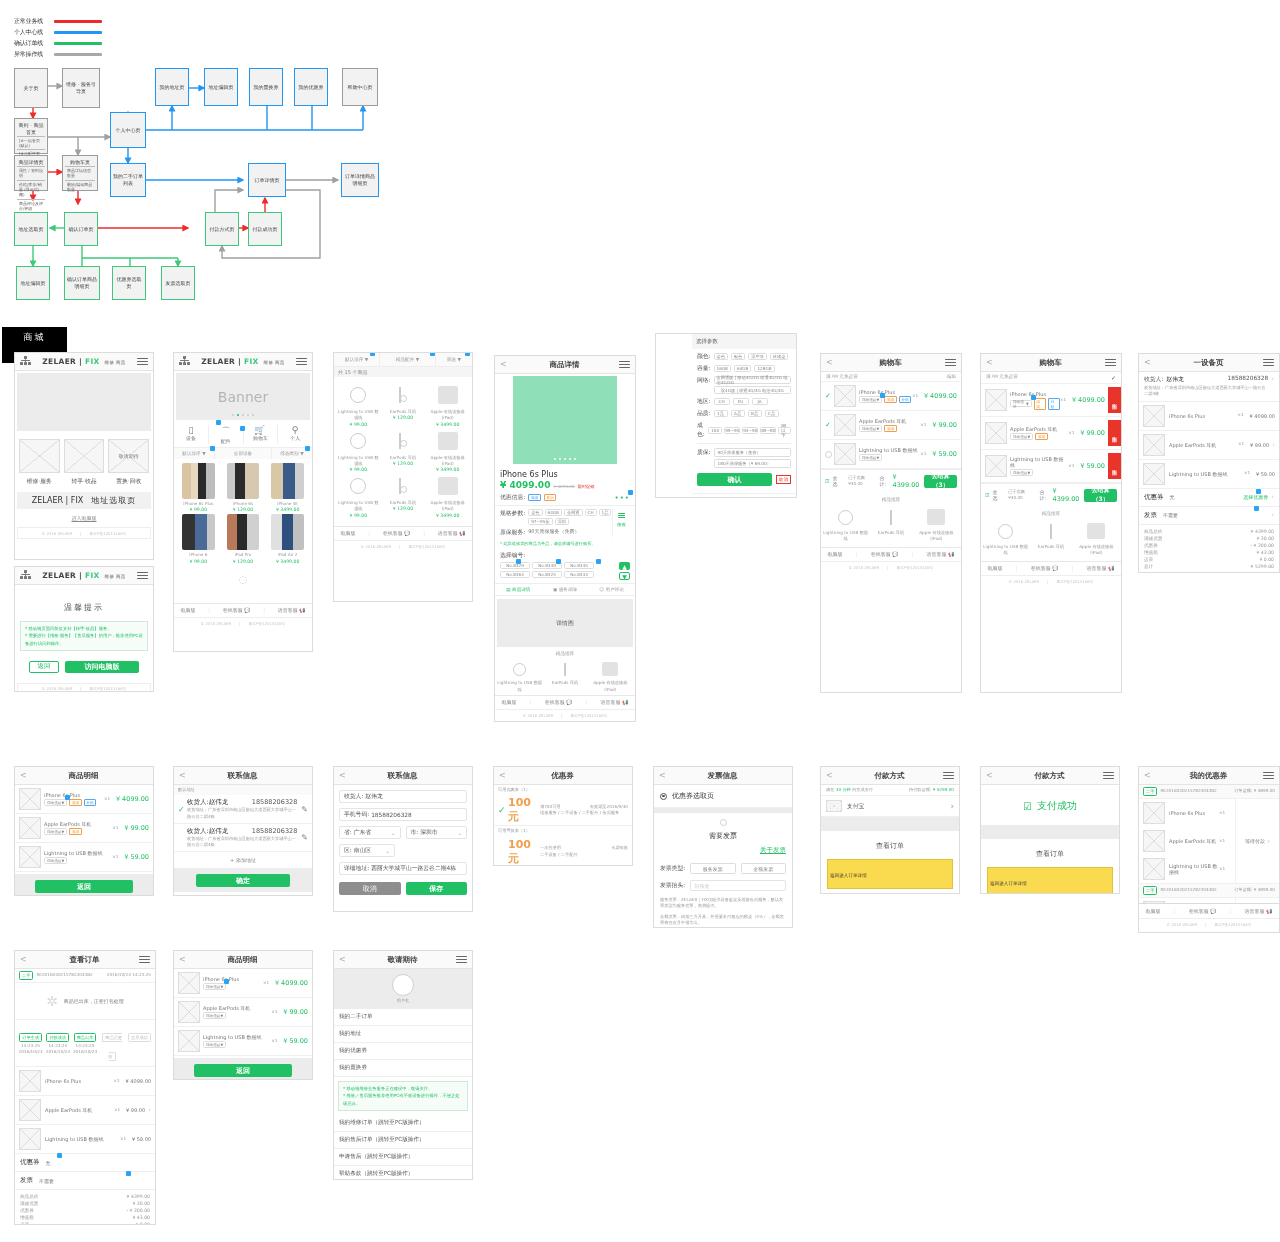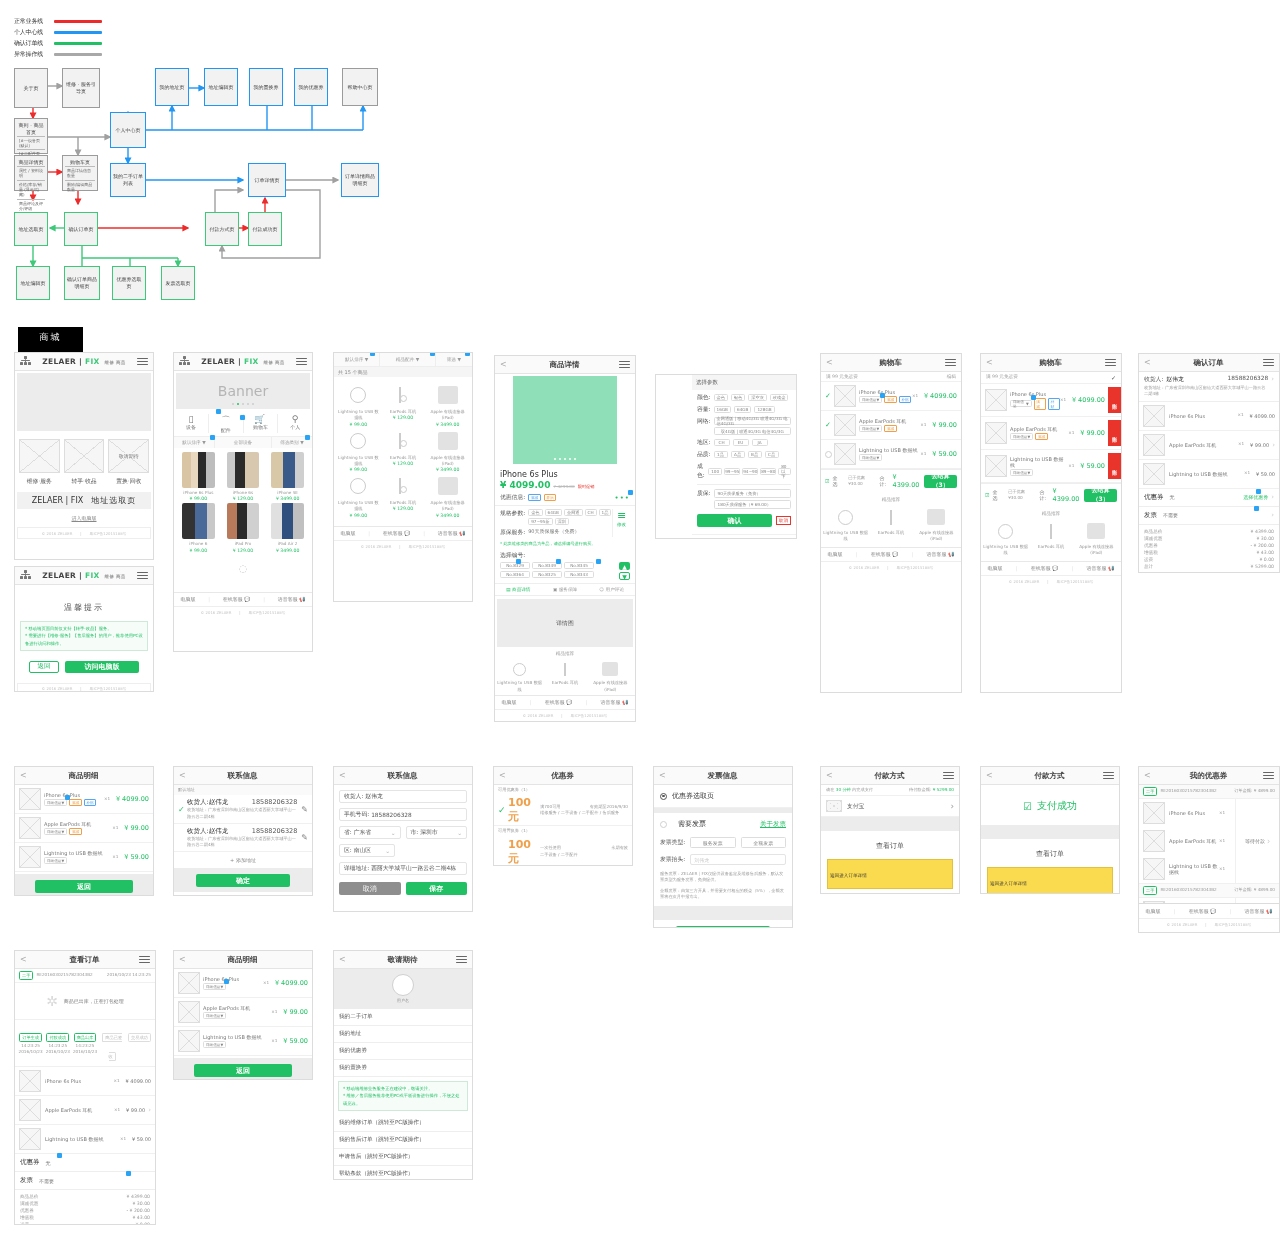--- a/index.html
+++ b/index.html
@@ -270,21 +270,21 @@
     <span class="n-title">确认订单商品明细页</span>
     </div>
   <div class="node green" style="left:112px;top:266px;width:34px;height:34px;">
     <span class="n-title">优惠券选取页</span>
     </div>
   <div class="node green" style="left:161px;top:266px;width:34px;height:34px;">
     <span class="n-title">发票选取页</span>
     </div>
 </div>
 
-<div class="section-tag" style="left:18px;top:327px;width:65px;height:36px;">商城</div>
+<div class="section-tag" style="left:2px;top:327px;width:65px;height:36px;">商城</div>
 
 <div class="phone" style="left:14px;top:352px;width:140px;height:208px;">
   <div class="tbar">
     <span class="t-logo">
       <i style="left:4px;top:0;width:3px;height:3px;"></i>
         <i style="left:0;top:6px;width:3px;height:3px;"></i>
       <i style="left:4px;top:6px;width:3px;height:3px;"></i>
         <i style="left:8px;top:6px;width:3px;height:3px;"></i>
       <i style="left:5px;top:3px;width:1px;height:3px;"></i>
         <i style="left:1px;top:4px;width:9px;height:1px;"></i>
@@ -381,21 +381,21 @@
       <span>|</span>
       <b>FIX</b>
       <span class="sm">维修 商品</span>
     </span>
     <span class="t-ham">
         <i></i>
         <i></i>
         <i></i>
       </span>
   </div>
-  <div class="gray-block" style="height:36px;margin:2px;display:flex;align-items:center;justify-content:center;position:relative;">
+  <div class="gray-block" style="height:47px;margin:2px;display:flex;align-items:center;justify-content:center;position:relative;">
     <span style="font-size:14px;color:#b5b5b5;">Banner</span>
     <span style="position:absolute;bottom:4px;display:flex;gap:3px;">
       <i style="width:2px;height:2px;border-radius:50%;background:#ccc;display:block;"></i>
       <i style="width:2px;height:2px;border-radius:50%;background:#22c064;display:block;"></i>
       <i style="width:2px;height:2px;border-radius:50%;background:#ccc;display:block;"></i>
       <i style="width:2px;height:2px;border-radius:50%;background:#ccc;display:block;"></i>
       <i style="width:2px;height:2px;border-radius:50%;background:#ccc;display:block;"></i>
     </span>
   </div>
   <div style="display:flex;border-bottom:1px solid #eee;padding:3px 0;position:relative;">
@@ -685,21 +685,21 @@
       <span class="divz">|</span>
     <span><span>语音客服</span> <span style="color:#22c064;">📢</span></span>
   </div>
   <div class="copyright">
     <span>© 2016 ZELAER</span>
       <span>|</span>
     <span>粤ICP备12015188号</span>
   </div>
 </div>
 
-<div class="phone" style="left:655px;top:374px;width:142px;height:165px;padding-left:36px;">
+<div class="phone" style="left:655px;top:333px;width:142px;height:165px;padding-left:36px;">
   <div class="sec-head" style="font-size:5.5px;color:#666;padding:4px;">选择参数</div>
   <div style="padding:3px 5px;">
     <div style="display:flex;gap:3px;align-items:center;margin-bottom:3px;">
       <span class="tiny6">颜色:</span>
       <span class="chip">金色</span>
       <span class="chip">银色</span>
       <span class="chip">深空灰</span>
       <span class="chip">玫瑰金</span>
     </div>
     <div style="display:flex;gap:3px;align-items:center;margin-bottom:3px;">
@@ -949,21 +949,21 @@
   <div class="copyright">
     <span>© 2016 ZELAER</span>
       <span>|</span>
     <span>粤ICP备12015188号</span>
   </div>
 </div>
 
 <div class="phone" style="left:1138px;top:353px;width:142px;height:220px;">
   <div class="tbar">
     <span class="t-back">&lt;</span>
-    <span class="t-title">确认订单</span>
+    <span class="t-title">一设备页</span>
     <span class="t-ham">
         <i></i>
         <i></i>
         <i></i>
       </span>
   </div>
   <div style="padding:3px 5px;border-bottom:1px solid #eee;display:flex;">
     <div style="flex:1;">
       <div style="display:flex;gap:3px;">
         <span class="tiny6" style="color:#555;">收货人:</span>
@@ -1203,21 +1203,21 @@
     <span class="t-title">发票信息</span>
     <span style="width:11px;"></span>
   </div>
   <div style="display:flex;align-items:center;gap:5px;padding:6px 6px;border-bottom:1px solid #f0f0f0;">
     <span style="width:7px;height:7px;border:1.4px solid #555;border-radius:50%;display:inline-block;position:relative;">
       <i style="position:absolute;left:1.3px;top:1.3px;width:2.5px;height:2.5px;background:#555;border-radius:50%;display:block;"></i>
     </span>
     <span style="font-size:7px;color:#333;">优惠券选取页</span>
   </div>
   <div class="gray-block" style="height:5px;"></div>
-  <div style="display:flex;align-items:center;gap:11px;padding:6px 6px;">
+  <div style="display:flex;align-items:center;gap:5px;padding:6px 6px;flex-direction:column;">
     <span class="ck"></span>
     <span style="font-size:7px;color:#333;">需要发票</span>
     <span style="margin-left:auto;font-size:6.5px;color:#22c064;text-decoration:underline;">关于发票</span>
   </div>
   <div style="display:flex;align-items:center;gap:5px;padding:2px 6px;">
     <span class="tiny6">发票类型:</span>
     <span class="chip" style="flex:1;height:11px;font-size:5px;">服务发票</span>
     <span class="chip" style="flex:1;height:11px;font-size:5px;">全额发票</span>
   </div>
   <div style="display:flex;align-items:center;gap:5px;padding:4px 6px;">

